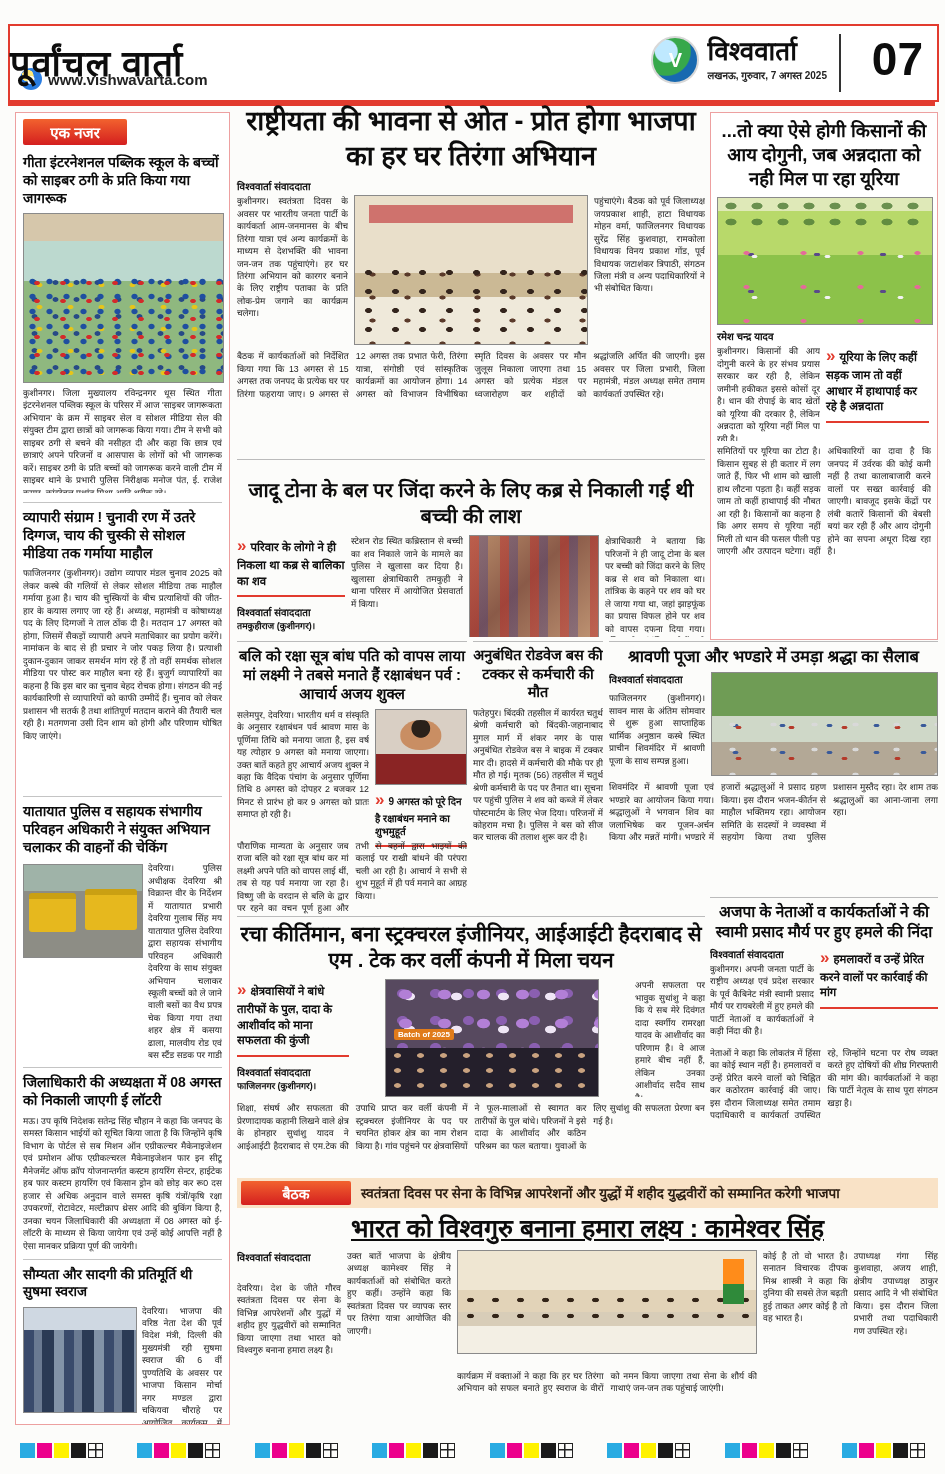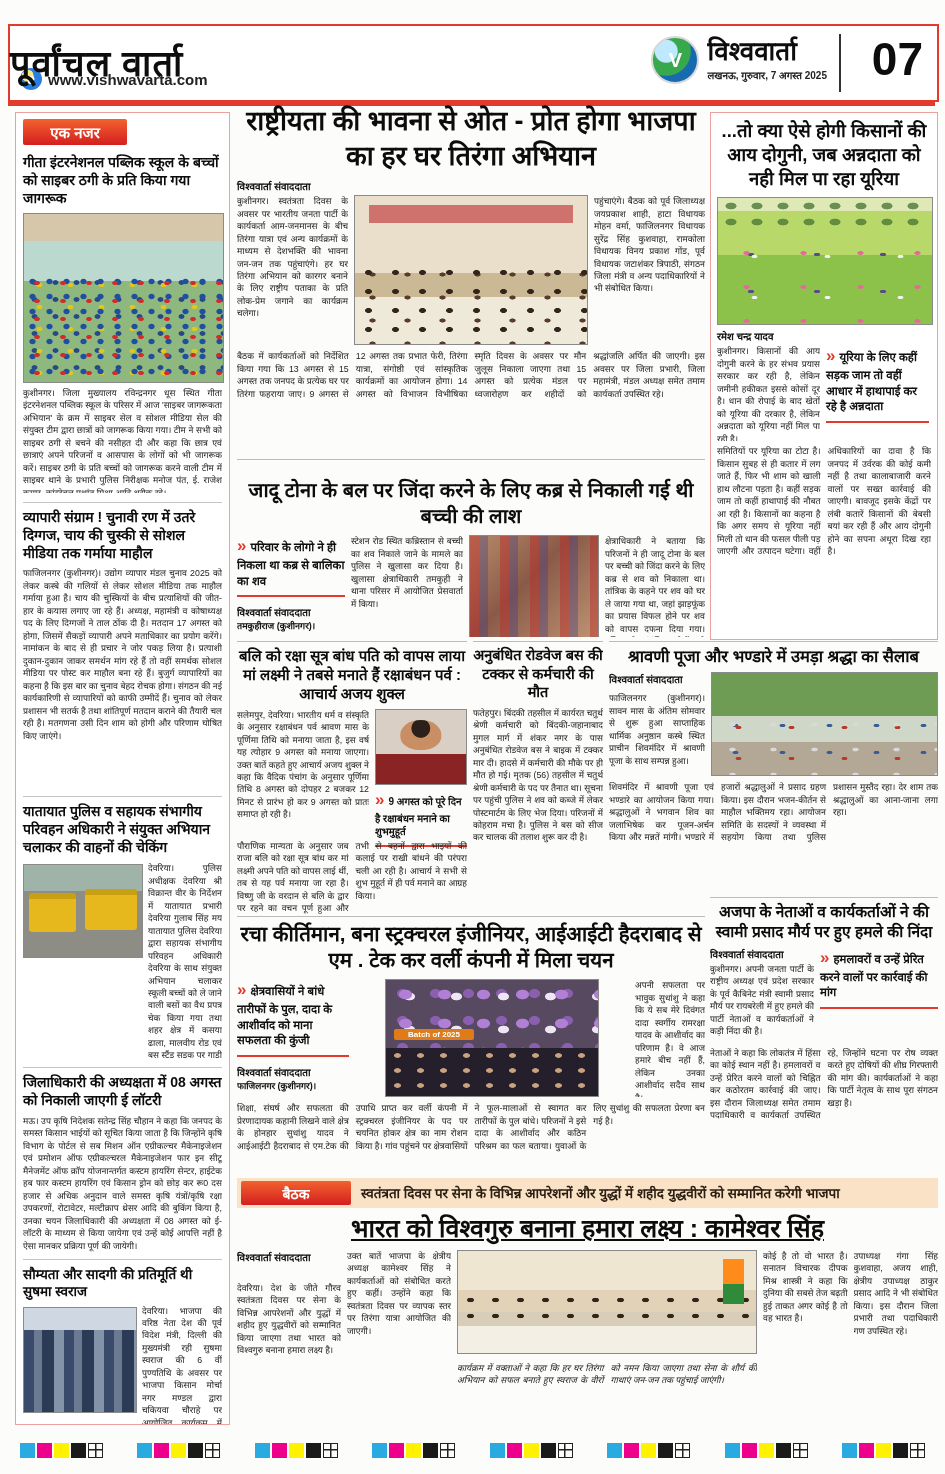--- a/index.html
+++ b/index.html
@@ -62,21 +62,21 @@
     radial-gradient(#b53a2a 2.4px,transparent 3.4px),
     radial-gradient(#3a5a9a 2.4px,transparent 3.4px);
     background-size:41px 25px,53px 31px,47px 27px;}
   .ph-iit{background:linear-gradient(180deg,#57495f 0 100%);}
   .ph-iit .balloons{position:absolute;left:0;right:0;top:0;height:58%;background-image:
     radial-gradient(#b27fd6 6px,transparent 7px),
     radial-gradient(#efe6f5 5px,transparent 6px),
     radial-gradient(#8a5fb0 5px,transparent 6px);
     background-size:39px 29px,47px 33px,33px 27px;}
   .ph-iit .crowd{height:42%;background:#241f2b;background-image:radial-gradient(#c9a27f 3px,transparent 4px);background-size:23px 15px;}
-  .ph-iit .label{position:absolute;left:8px;top:42%;background:#e07b1a;color:#fff;font-size:8px;font-weight:bold;padding:1px 14px;border-radius:2px;}
+  .ph-iit .label{position:absolute;left:8px;top:42%;background:#e07b1a;color:#fff;font-size:8px;font-weight:bold;padding:1px 4px;border-radius:2px;}
   .ph-bus{background:linear-gradient(180deg,#9fb3a8 0 28%,#8d8d85 28% 100%);}
   .ph-bus .b{position:absolute;background:#e6b81e;border-radius:3px;border-top:6px solid #caa013;}
   .ph-bus .b1{left:4%;top:30%;width:40%;height:36%;}
   .ph-bus .b2{left:52%;top:26%;width:44%;height:38%;}
   .ph-sushma{background:linear-gradient(180deg,#cfd8e2 0 32%,#9aa7b5 32% 100%);}
   .ph-sushma .crowd{height:78%;background:repeating-linear-gradient(90deg,#3a4a6b 0 10px,#6b7a92 10px 18px,#2b3a55 18px 30px,#8393a8 30px 40px);}
   .ph-bjp{background:linear-gradient(180deg,#efe6d2 0 38%,#e2d3b8 38% 60%,#d8cdb8 60% 100%);}
   .ph-bjp .table{position:absolute;left:0;right:0;bottom:0;height:26%;background:#f3efe4;}
   .ph-bjp .crowd{bottom:26%;height:34%;background-image:radial-gradient(#332418 3px,transparent 4px);background-size:25px 16px;}
   .ph-bjp .flag{position:absolute;right:4%;top:8%;width:7%;height:44%;background:linear-gradient(180deg,#ff8c1a 0 55%,#2f8a3a 55% 100%);}
@@ -311,21 +311,21 @@
       <div class="byline">विश्ववार्ता संवाददाता</div>
       <div class="body-txt" style="height:148px;margin-top:18px;">देवरिया। देश के जीते गौरव स्वतंत्रता दिवस पर सेना के विभिन्न आपरेशनों और युद्धों में शहीद हुए युद्धवीरों को सम्मानित किया जाएगा तथा भारत को विश्वगुरु बनाना हमारा लक्ष्य है।</div>
     </div>
     <div class="body-txt" style="width:104px;flex:none;">उक्त बातें भाजपा के क्षेत्रीय अध्यक्ष कामेश्वर सिंह ने कार्यकर्ताओं को संबोधित करते हुए कहीं। उन्होंने कहा कि स्वतंत्रता दिवस पर व्यापक स्तर पर तिरंगा यात्रा आयोजित की जाएगी।</div>
     <div style="width:300px;flex:none;">
       <div class="ph ph-bjp" style="width:298px;height:102px;">
         <div class="crowd"></div>
         <div class="table"></div>
         <div class="flag"></div>
       </div>
-      <div class="body-txt cols2" style="height:56px;margin-top:8px;font-style:italic;">कार्यक्रम में वक्ताओं ने कहा कि हर घर तिरंगा अभियान को सफल बनाते हुए स्वराज के वीरों को नमन किया जाएगा तथा सेना के शौर्य की गाथाएं जन-जन तक पहुंचाई जाएंगी।</div>
+      <div class="body-txt cols2" style="height:56px;margin-top:16px;">कार्यक्रम में वक्ताओं ने कहा कि हर घर तिरंगा अभियान को सफल बनाते हुए स्वराज के वीरों को नमन किया जाएगा तथा सेना के शौर्य की गाथाएं जन-जन तक पहुंचाई जाएंगी।</div>
     </div>
     <div class="body-txt" style="flex:1;">कोई है तो वो भारत है। सनातन विचारक दीपक मिश्र शास्त्री ने कहा कि दुनिया की सबसे तेज बढ़ती हुई ताकत अगर कोई है तो वह भारत है।</div>
     <div class="body-txt" style="flex:1;">उपाध्यक्ष गंगा सिंह कुशवाहा, अजय शाही, क्षेत्रीय उपाध्यक्ष ठाकुर प्रसाद आदि ने भी संबोधित किया। इस दौरान जिला प्रभारी तथा पदाधिकारी गण उपस्थित रहे।</div>
   </div>
 </div>
 
 <div class="abs" id="print-marks">
     <div class="pm-group">
       <span class="pm-sq" style="background: rgb(41, 171, 226);"></span>
       <span class="pm-sq" style="background: rgb(236, 0, 140);"></span>

